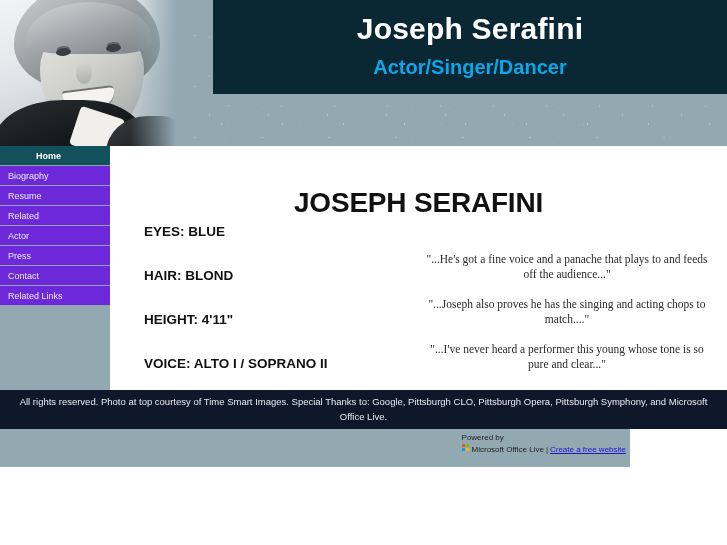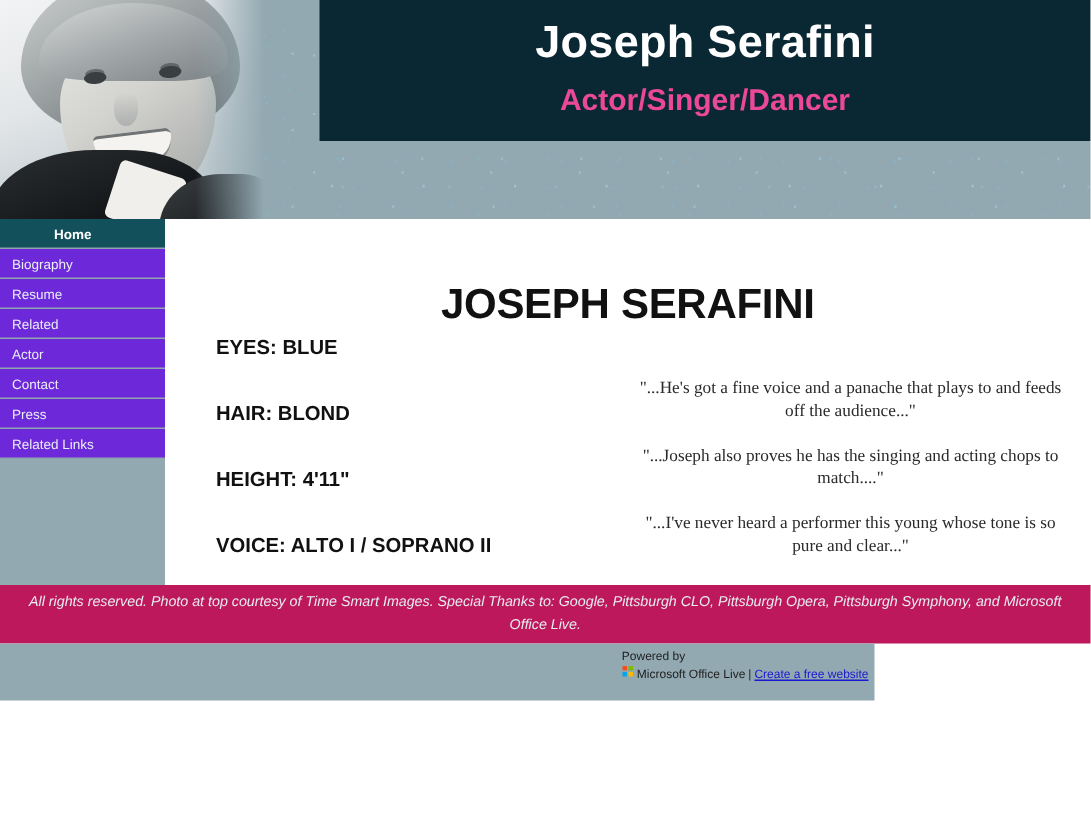--- a/index.html
+++ b/index.html
@@ -155,21 +155,21 @@
     font-size: 30px;
     font-weight: bold;
     letter-spacing: .2px;
     font-family: "Liberation Sans", sans-serif;
   }
   .site-subtitle {
     position: absolute;
     left: 0; right: 0;
     top: 56px;
     text-align: center;
-    color: #ec4899;
+    color: #0ea5e9;
     font-size: 20px;
     font-weight: bold;
     font-family: "Liberation Sans", sans-serif;
   }
 
   
   .sidebar {
     position: absolute;
     left: 0; top: 146px;
     width: 110px;
@@ -253,37 +253,37 @@
     line-height: 1.35;
     margin-bottom: 14px;
   }
 
   
   .footer-bar {
     position: absolute;
     left: 0; top: 390px;
     width: 727px;
     height: 39px;
-    background: #be185d;
+    background: #0f172a;
     color: #e6ecef;
     font-size: 9.5px;
     font-family: "Liberation Sans", sans-serif;
     text-align: center;
     line-height: 1.55;
     padding: 5px 10px 0;
     box-sizing: border-box;
-    font-style: italic;
   }
   .footer-band {
     position: absolute;
     left: 0; top: 429px;
     width: 583px;
     height: 38px;
     background: #93a9b2;
     overflow: hidden;
+    padding-left: 47px;
   }
   .powered {
     position: absolute;
     right: 4px; top: 3px;
     text-align: left;
     font-size: 8px;
     font-family: "Liberation Sans", sans-serif;
     color: #1d1d1d;
     line-height: 1.45;
   }
@@ -343,22 +343,22 @@
       <div class="site-subtitle">Actor/Singer/Dancer</div>
     </div>
   </div>
 
   <nav class="sidebar">
     <a class="nav-item active">Home</a>
     <a class="nav-item">Biography</a>
     <a class="nav-item">Resume</a>
     <a class="nav-item">Related</a>
     <a class="nav-item">Actor</a>
+    <a class="nav-item">Press</a>
     <a class="nav-item">Contact</a>
-    <a class="nav-item">Press</a>
     <a class="nav-item">Related Links</a>
     <div class="sidebar-filler"></div>
   </nav>
 
   <main class="content">
     <h1 class="page-title">JOSEPH SERAFINI</h1>
 
     <div class="stats">
       <div class="stat-line">EYES: BLUE</div>
       <div class="stat-line">HAIR: BLOND</div>

